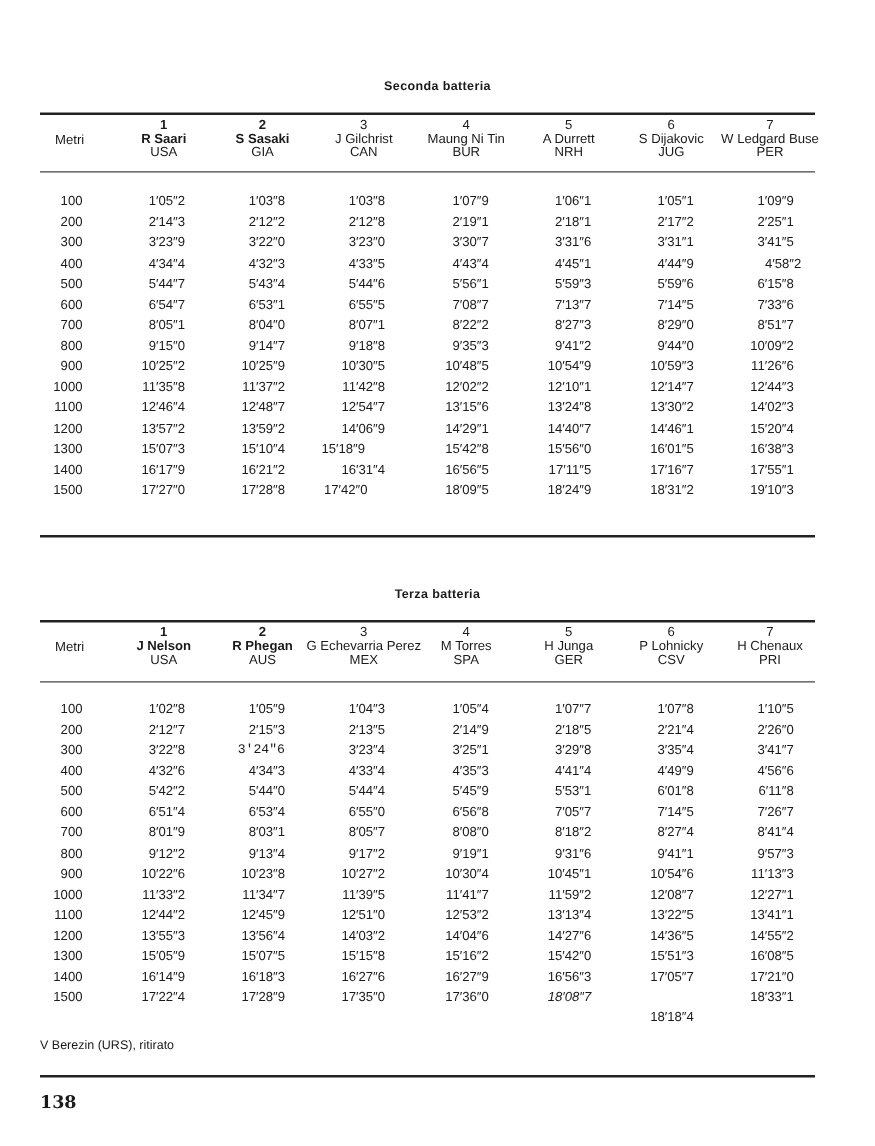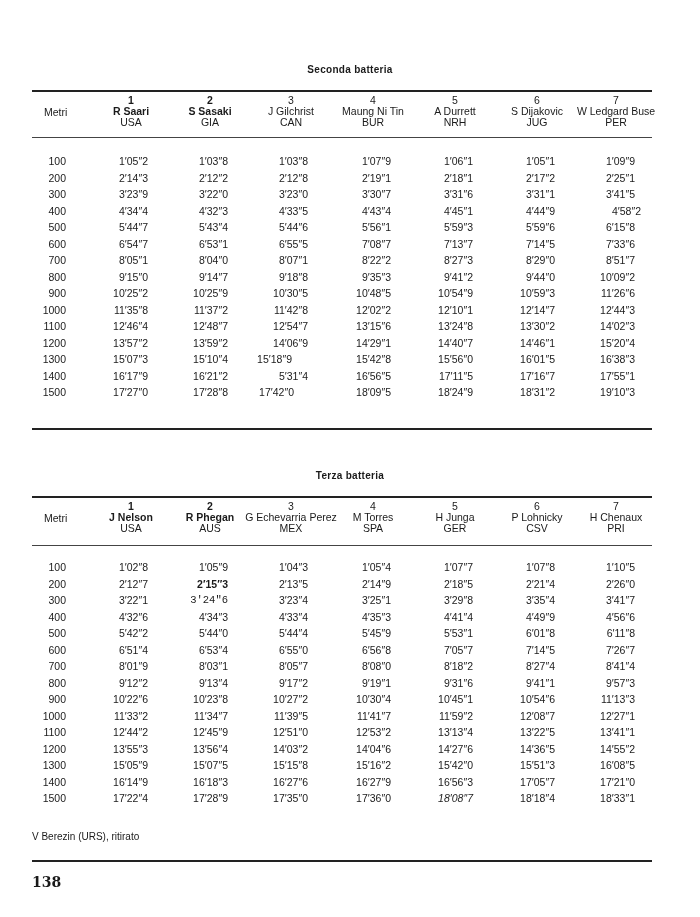--- a/index.html
+++ b/index.html
@@ -190,21 +190,21 @@
       <span style="left: 222px; width: 70px;">15′18″9</span>
       <span style="left: 321px; width: 70px;">15′42″8</span>
       <span style="left: 403px; width: 70px;">15′56″0</span>
       <span style="left: 485px; width: 70px;">16′01″5</span>
       <span style="left: 565px; width: 70px;">16′38″3</span>
     </div>
     <div class="row" style="top: 369.5px;">
       <span class="m">1400</span>
       <span style="left: 78px; width: 70px;">16′17″9</span>
       <span style="left: 158px; width: 70px;">16′21″2</span>
-      <span style="left: 238px; width: 70px;">5′31″4</span>
+      <span style="left: 238px; width: 70px;">16′31″4</span>
       <span style="left: 321px; width: 70px;">16′56″5</span>
       <span style="left: 403px; width: 70px;">17′11″5</span>
       <span style="left: 485px; width: 70px;">17′16″7</span>
       <span style="left: 565px; width: 70px;">17′55″1</span>
     </div>
     <div class="row" style="top: 386px;">
       <span class="m">1500</span>
       <span style="left: 78px; width: 70px;">17′27″0</span>
       <span style="left: 158px; width: 70px;">17′28″8</span>
       <span style="left: 224px; width: 70px;">17′42″0</span>
@@ -259,30 +259,30 @@
       <span style="left: 158px; width: 70px;">1′05″9</span>
       <span style="left: 238px; width: 70px;">1′04″3</span>
       <span style="left: 321px; width: 70px;">1′05″4</span>
       <span style="left: 403px; width: 70px;">1′07″7</span>
       <span style="left: 485px; width: 70px;">1′07″8</span>
       <span style="left: 565px; width: 70px;">1′10″5</span>
     </div>
     <div class="row" style="top: 577.5px;">
       <span class="m">200</span>
       <span style="left: 78px; width: 70px;">2′12″7</span>
-      <span style="left: 158px; width: 70px; font-weight: bold;">2′15″3</span>
+      <span style="left: 158px; width: 70px;">2′15″3</span>
       <span style="left: 238px; width: 70px;">2′13″5</span>
       <span style="left: 321px; width: 70px;">2′14″9</span>
       <span style="left: 403px; width: 70px;">2′18″5</span>
       <span style="left: 485px; width: 70px;">2′21″4</span>
       <span style="left: 565px; width: 70px;">2′26″0</span>
     </div>
     <div class="row" style="top: 594px;">
       <span class="m">300</span>
-      <span style="left: 78px; width: 70px;">3′22″1</span>
+      <span style="left: 78px; width: 70px;">3′22″8</span>
       <span style="left: 158px; width: 70px; font-family: Liberation Mono, monospace;">3′24″6</span>
       <span style="left: 238px; width: 70px;">3′23″4</span>
       <span style="left: 321px; width: 70px;">3′25″1</span>
       <span style="left: 403px; width: 70px;">3′29″8</span>
       <span style="left: 485px; width: 70px;">3′35″4</span>
       <span style="left: 565px; width: 70px;">3′41″7</span>
     </div>
     <div class="row" style="top: 610.5px;">
       <span class="m">400</span>
       <span style="left: 78px; width: 70px;">4′32″6</span>
@@ -393,19 +393,19 @@
       <span style="left: 485px; width: 70px;">17′05″7</span>
       <span style="left: 565px; width: 70px;">17′21″0</span>
     </div>
     <div class="row" style="top: 792px;">
       <span class="m">1500</span>
       <span style="left: 78px; width: 70px;">17′22″4</span>
       <span style="left: 158px; width: 70px;">17′28″9</span>
       <span style="left: 238px; width: 70px;">17′35″0</span>
       <span style="left: 321px; width: 70px;">17′36″0</span>
       <span style="left: 403px; width: 70px; font-style: italic;">18′08″7</span>
-      <span style="left: 485px; width: 70px;">18′18″4</span>
+      <span style="left: 485px; width: 70px; margin-top: 16px;">18′18″4</span>
       <span style="left: 565px; width: 70px;">18′33″1</span>
     </div>
     <div class="note">V Berezin (URS), ritirato</div>
     <div class="rule thick" style="top: 860px;"></div>
     <div class="pagenum">138</div>
   </div>
 
 </body></html>

